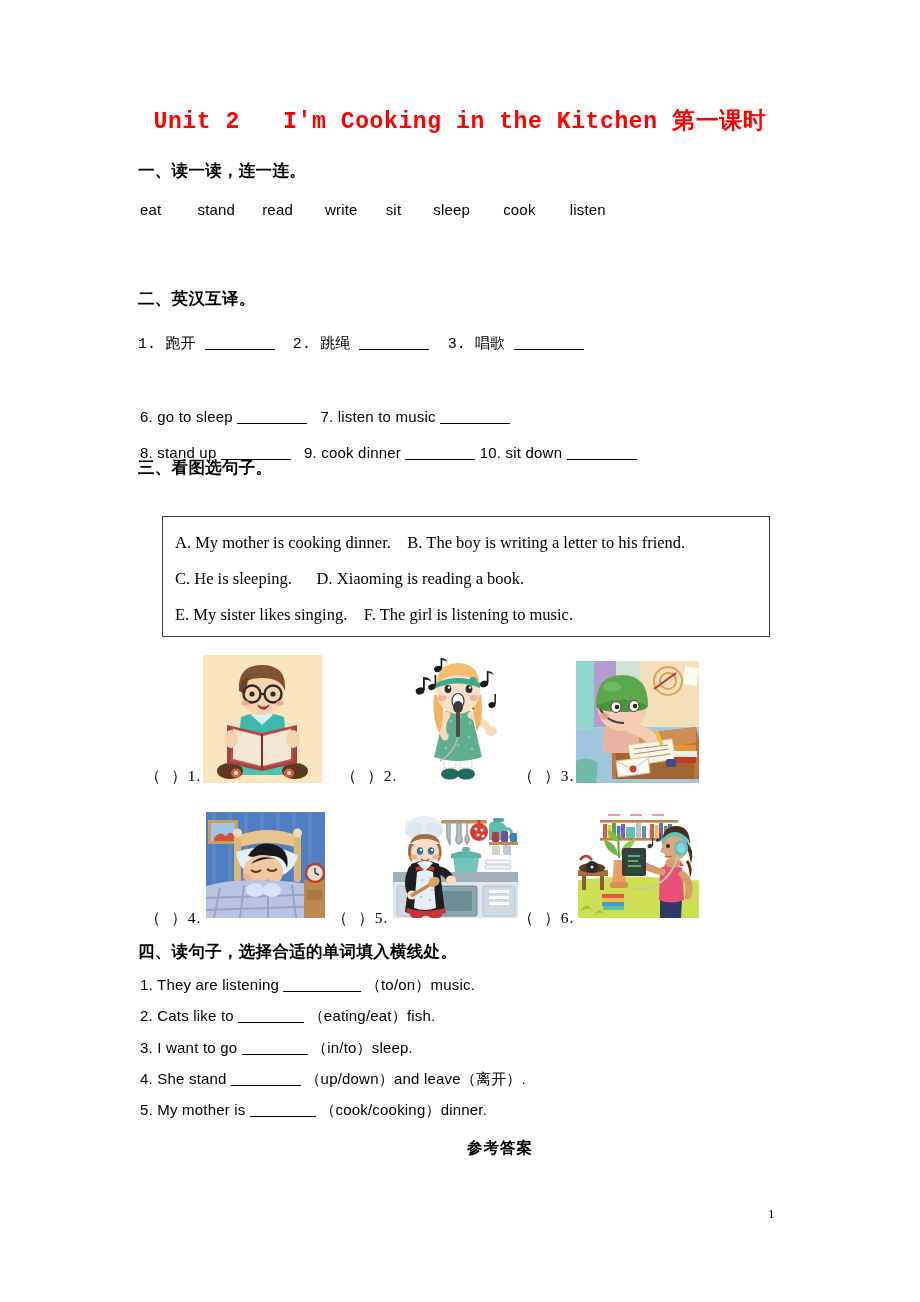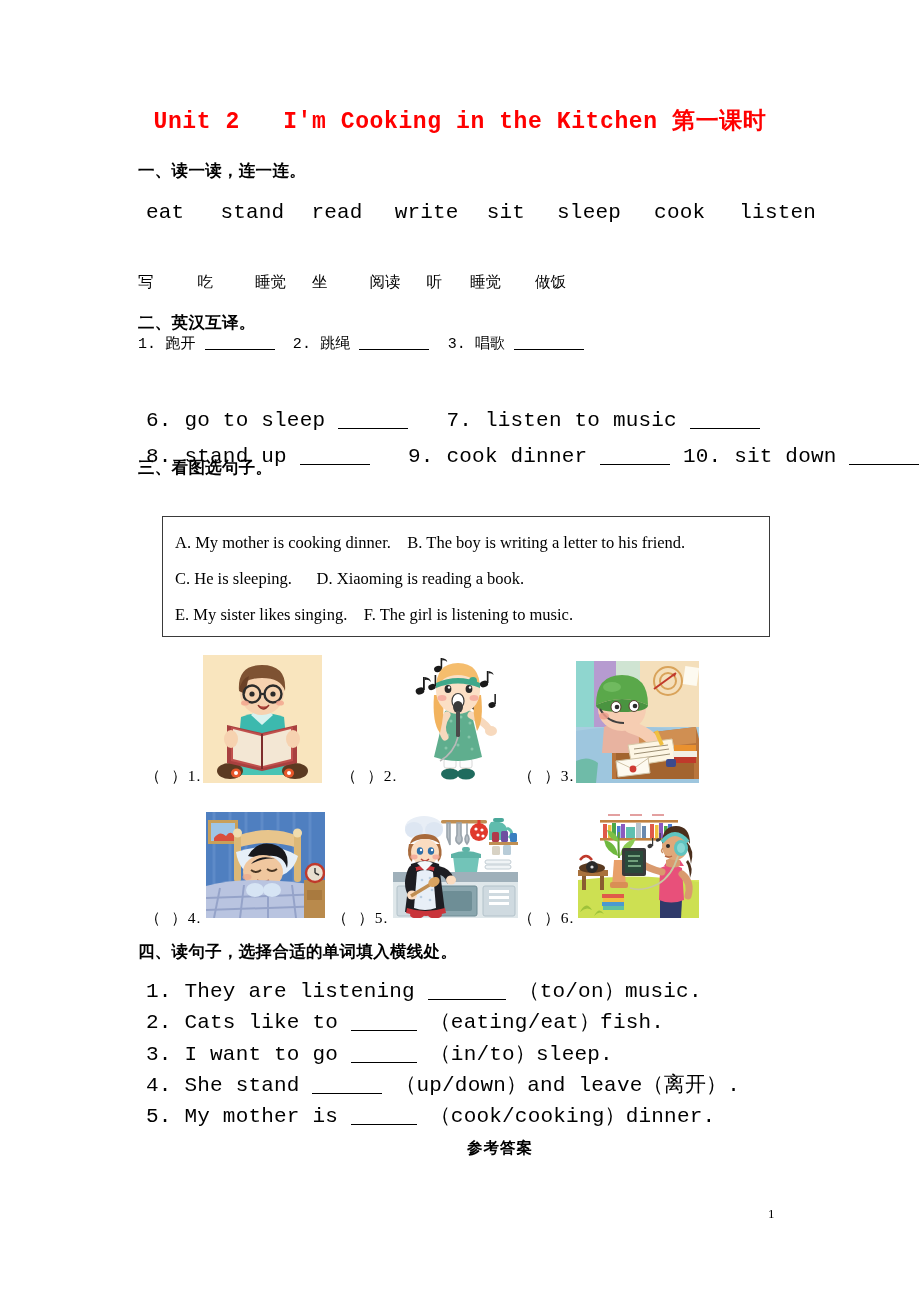--- a/index.html
+++ b/index.html
@@ -45,23 +45,23 @@
     font-family: "Liberation Sans", sans-serif;
     font-size: 16.5px;
     font-weight: bold;
     letter-spacing: 0.3px;
     white-space: pre;
   }
 
   
   .mono-line {
     position: absolute;
-    left: 146px;
-    font-family: Liberation Mono, monospace;
-    font-size: 21px;
+    left: 140px;
+    font-family: Liberation Sans, sans-serif;
+    font-size: 15px;
     white-space: pre;
     letter-spacing: 0.2px;
   }
   .cjk-line {
     position: absolute;
     left: 138px;
     font-family: "Liberation Serif", serif;
     font-size: 15.5px;
     white-space: pre;
   }
@@ -151,23 +151,22 @@
 <body>
 
 <div class="page">
 
   <div class="doc-title">Unit 2   I'm Cooking in the Kitchen 第一课时</div>
 
   <div class="sec-head" style="top:160px;">一、读一读，连一连。</div>
 
   <div class="mono-line word-row" style="top:201px;"><span>eat</span><span style="width:36px"></span><span>stand</span><span style="width:27px"></span><span>read</span><span style="width:32px"></span><span>write</span><span style="width:28px"></span><span>sit</span><span style="width:32px"></span><span>sleep</span><span style="width:33px"></span><span>cook</span><span style="width:34px"></span><span>listen</span></div>
 
-  <div class="cjk-line word-row" style="top:272px;"><span>写</span><span style="width:44px"></span><span>吃</span><span style="width:42px"></span><span>睡觉</span><span style="width:26px"></span><span>坐</span><span style="width:42px"></span><span>阅读</span><span style="width:26px"></span><span>听</span><span style="width:28px"></span><span>睡觉</span><span style="width:34px"></span><span>做饭</span></div>
-
-  <div class="sec-head" style="top:312px;">二、英汉互译。</div>
+
+  <div class="sec-head" style="top:288px;">二、英汉互译。</div>
 
   <div class="mixed-line" style="top:334px;"><span>1.</span> <span>跑开</span> <span class="blank b70"></span>  <span>2.</span> <span>跳绳</span> <span class="blank b70"></span>  <span>3.</span> <span>唱歌</span> <span class="blank b70"></span></div>
 
 
   <div class="mono-line" style="top:408px;"><span>6.</span> <span>go to sleep</span> <span class="blank b70"></span>   <span>7.</span> <span>listen to music</span> <span class="blank b70"></span></div>
 
   <div class="mono-line" style="top:444px;"><span>8.</span> <span>stand up</span> <span class="blank b70"></span>   <span>9.</span> <span>cook dinner</span> <span class="blank b70"></span> <span>10.</span> <span>sit down</span> <span class="blank b70"></span></div>
 
   <div class="sec-head" style="top:457px;">三、看图选句子。</div>
 

